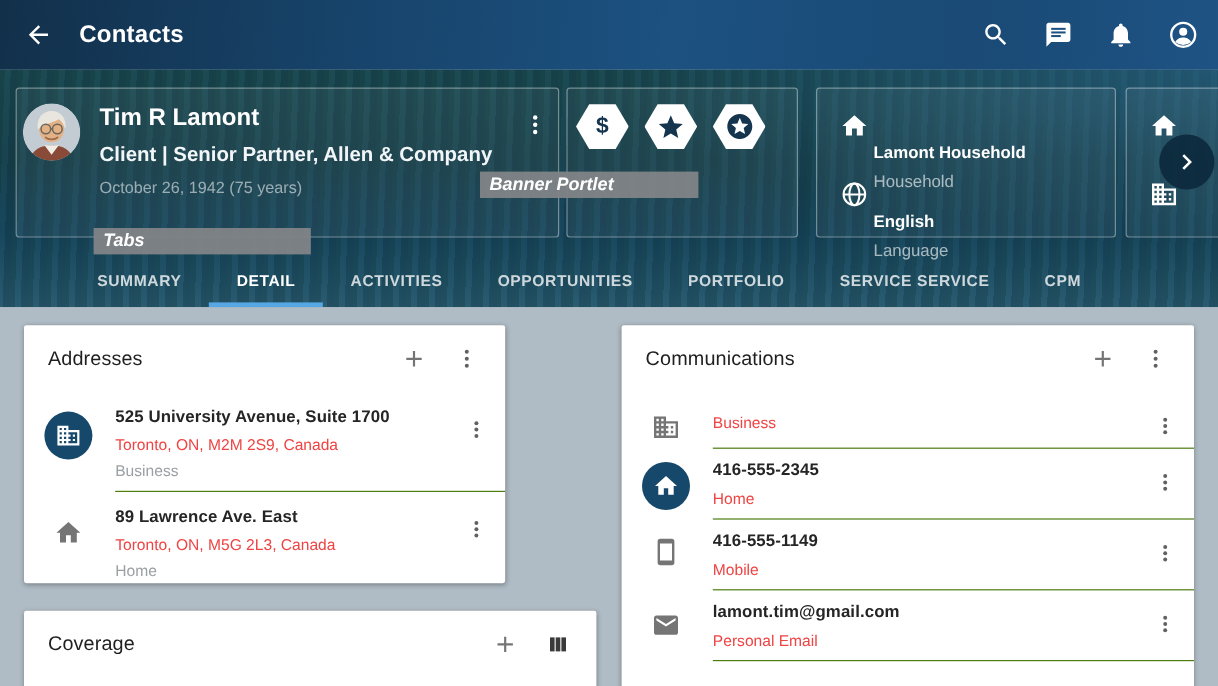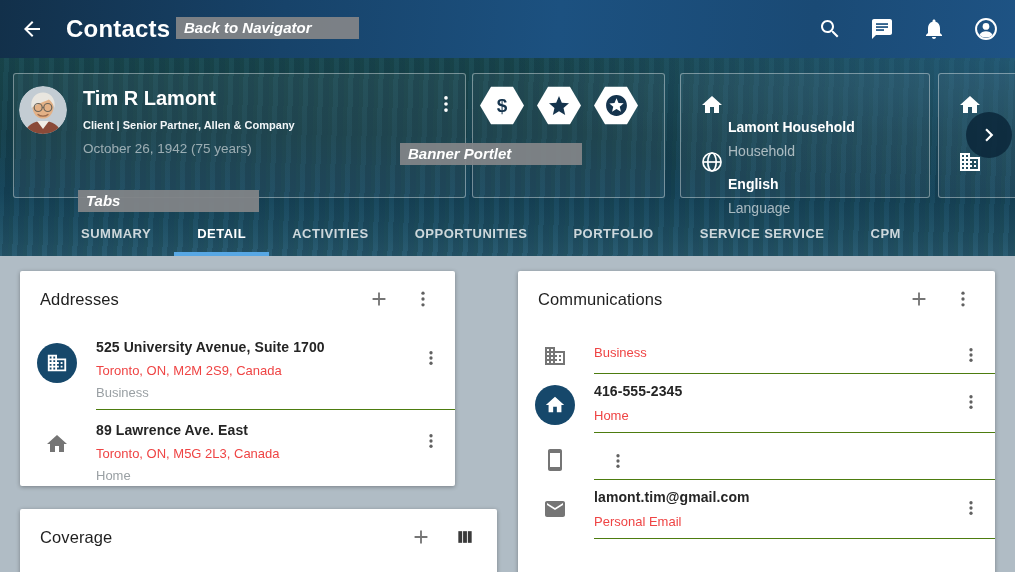--- a/index.html
+++ b/index.html
@@ -12,21 +12,21 @@
   svg { display:block; }
 
   
   .topbar {
     position:absolute; left:0; top:0; width:1015px; height:58px;
     display:flex; align-items:center;
     background:linear-gradient(95deg,#12304a 0%,#17436a 28%,#1c5180 55%,#1a4a75 80%,#1e5384 100%);
     z-index:5;
   }
   .back-btn { margin-left:18px; width:28px; height:28px; display:flex; align-items:center; justify-content:center; color:#fff; cursor:pointer; }
-  .topbar-title { margin-left:20px; font-size:24px; font-weight:700; color:#fff; letter-spacing:.2px; }
+  .topbar-title { margin-left:20px; font-size:20px; font-weight:700; color:#fff; letter-spacing:.2px; }
   .topbar-icons { position:absolute; right:16px; top:0; height:58px; display:flex; align-items:center; gap:26px; }
   .tb-icon { width:26px; height:26px; color:#fff; display:flex; align-items:center; justify-content:center; cursor:pointer; }
 
   
   .chip {
     position:absolute; background:rgba(129,132,135,.95); color:#fff;
     font-style:italic; font-weight:700; font-size:15px; line-height:22px;
     padding:0 8px; white-space:nowrap; z-index:9;
   }
   .chip-top    { left:176px; top:17px;  width:183px; }
@@ -47,21 +47,21 @@
     background:rgba(255,255,255,.05);
   }
   .bcard-profile { left:13px;  width:453px; display:flex; padding:12px 5px; }
   .bcard-badges  { left:472px; width:193px; display:flex; gap:13px; padding:12px 0 0 7px; }
   .bcard-info    { left:680px; width:250px; padding:10px 0 0 0; }
   .bcard-next    { left:938px; width:120px; padding:10px 0 0 0; }
 
   .avatar-photo { width:48px; height:48px; border-radius:50%; overflow:hidden; flex:none; }
   .profile-text { margin-left:16px; flex:1; min-width:0; }
   .profile-name { font-size:20px; font-weight:700; color:#fff; margin-top:1px; }
-  .profile-sub  { font-size:11px; font-weight:700; color:#f2f6f8; margin-top:9px; }
+  .profile-sub  { font-size:17px; font-weight:700; color:#f2f6f8; margin-top:9px; }
   .profile-date { font-size:13.5px; color:rgba(255,255,255,.55); margin-top:10px; }
   .profile-kebab { flex:none; width:28px; height:28px; color:#fff; display:flex; align-items:center; justify-content:center; cursor:pointer; margin-top:4px; }
 
   .hexagon {
     width:44px; height:39px; background:#fff; flex:none;
     clip-path:polygon(25% 2%, 75% 2%, 100% 50%, 75% 98%, 25% 98%, 0% 50%);
     display:flex; align-items:center; justify-content:center; color:#15344d; cursor:pointer;
   }
   .hex-dollar { font-size:19px; font-weight:700; font-family:"Liberation Sans",sans-serif; }
 
@@ -85,21 +85,21 @@
     color:rgba(255,255,255,.78); border-bottom:4px solid transparent; cursor:pointer; white-space:nowrap;
   }
   .tab.active { color:#fff; border-bottom-color:#57a7e4; }
 
   
   .content { position:absolute; left:0; top:256px; width:1015px; height:316px; background:#b0bcc5; overflow:hidden; }
   .card {
     position:absolute; background:#fff; border-radius:2px;
     box-shadow:0 1px 4px rgba(0,0,0,.32);
   }
-  .card-addresses { left:20px;  top:15px;  width:435px; height:215px; }
+  .card-addresses { left:20px;  top:15px;  width:401px; height:215px; }
   .card-coverage  { left:20px;  top:253px; width:477px; height:120px; }
   .card-comms     { left:518px; top:15px;  width:477px; height:352px; }
 
   .card-header { display:flex; align-items:center; height:56px; padding:0 10px 0 20px; }
   .card-title  { flex:1; font-size:16.5px; font-weight:500; color:#1f1f1f; letter-spacing:.1px; }
   .icon-btn { width:44px; height:40px; display:flex; align-items:center; justify-content:center; color:#616161; cursor:pointer; }
   .icon-btn.plus { color:#757575; }
   .icon-btn.cols { color:#3a3a3a; }
 
   .row { display:flex; align-items:stretch; padding-left:16px; }
@@ -126,21 +126,20 @@
 
 <div class="app">
 
   <div class="topbar">
     <div class="back-btn">
       <svg width="24" height="24" viewBox="0 0 24 24">
           <path fill="currentColor" d="M20 11H7.83l5.59-5.59L12 4l-8 8 8 8 1.41-1.41L7.83 13H20v-2z"></path>
         </svg>
     </div>
     <div class="topbar-title">Contacts</div>
-    <div class="chip chip-top">Back to Navigator</div>
     <div class="topbar-icons">
       <div class="tb-icon">
         <svg width="24" height="24" viewBox="0 0 24 24">
             <path fill="currentColor" d="M15.5 14h-.79l-.28-.27C15.41 12.59 16 11.11 16 9.5 16 5.91 13.09 3 9.5 3S3 5.91 3 9.5 5.91 16 9.5 16c1.61 0 3.09-.59 4.23-1.57l.27.28v.79l5 4.99L20.49 19l-4.99-5zm-6 0C7.01 14 5 11.99 5 9.5S7.01 5 9.5 5 14 7.01 14 9.5 11.99 14 9.5 14z"></path>
           </svg>
       </div>
       <div class="tb-icon">
         <svg width="24" height="24" viewBox="0 0 24 24">
             <path fill="currentColor" d="M20 2H4c-1.1 0-2 .9-2 2v18l4-4h14c1.1 0 2-.9 2-2V4c0-1.1-.9-2-2-2z"></path>
             <rect x="6" y="6.2" width="12" height="1.7" fill="#1c5180"></rect>
@@ -452,20 +451,24 @@
 
       <div class="row crow">
         <div class="row-iconcol" style="padding-top:6px;">
           <div class="row-plainicon">
             <svg width="24" height="24" viewBox="0 0 24 24">
                 <path fill="currentColor" d="M17 1.01 7 1c-1.1 0-2 .9-2 2v18c0 1.1.9 2 2 2h10c1.1 0 2-.9 2-2V3c0-1.1-.9-1.99-2-1.99zM17 19H7V5h10v14z"></path>
               </svg>
           </div>
         </div>
         <div class="row-body">
+          <div class="row-text">
+            <div class="l1">416-555-1149</div>
+            <div class="l2">Mobile</div>
+          </div>
           <div class="row-kebab">
             <svg width="18" height="18" viewBox="0 0 24 24">
                 <g fill="currentColor">
                   <circle cx="12" cy="5" r="2.2"></circle>
                   <circle cx="12" cy="12" r="2.2"></circle>
                   <circle cx="12" cy="19" r="2.2"></circle>
                 </g>
               </svg>
           </div>
         </div>

